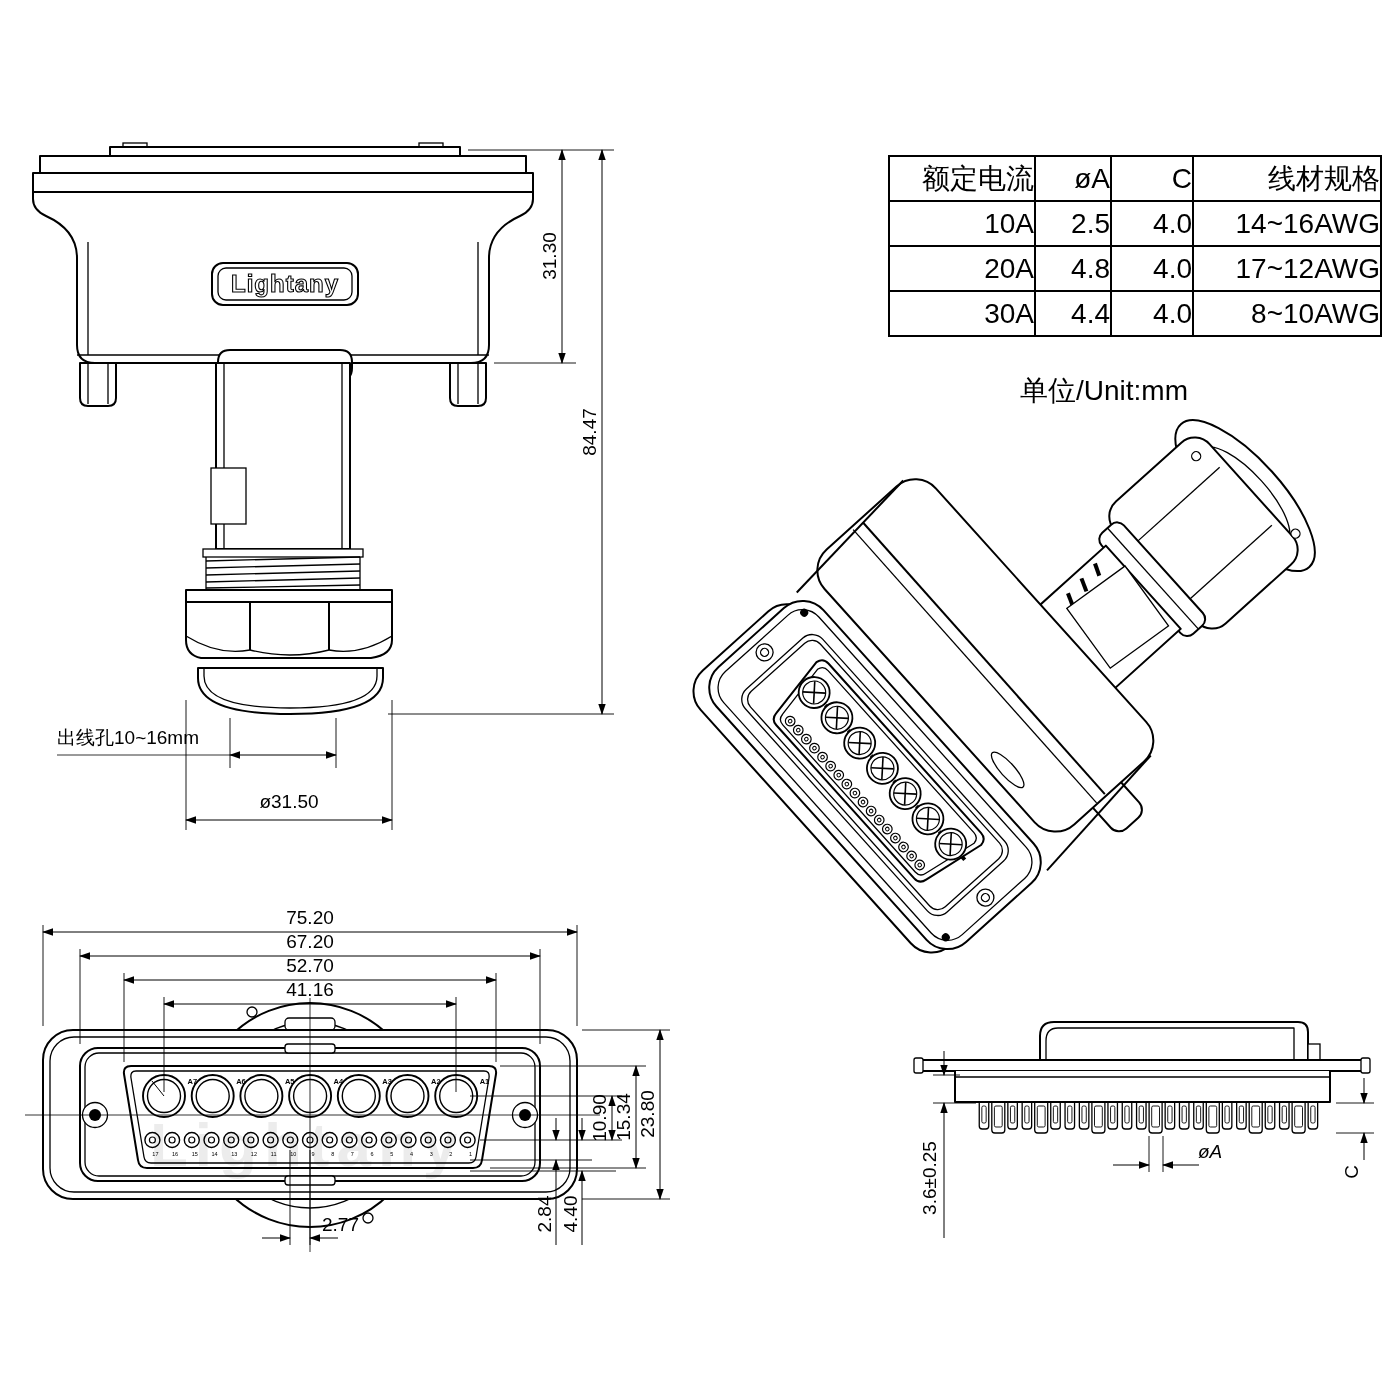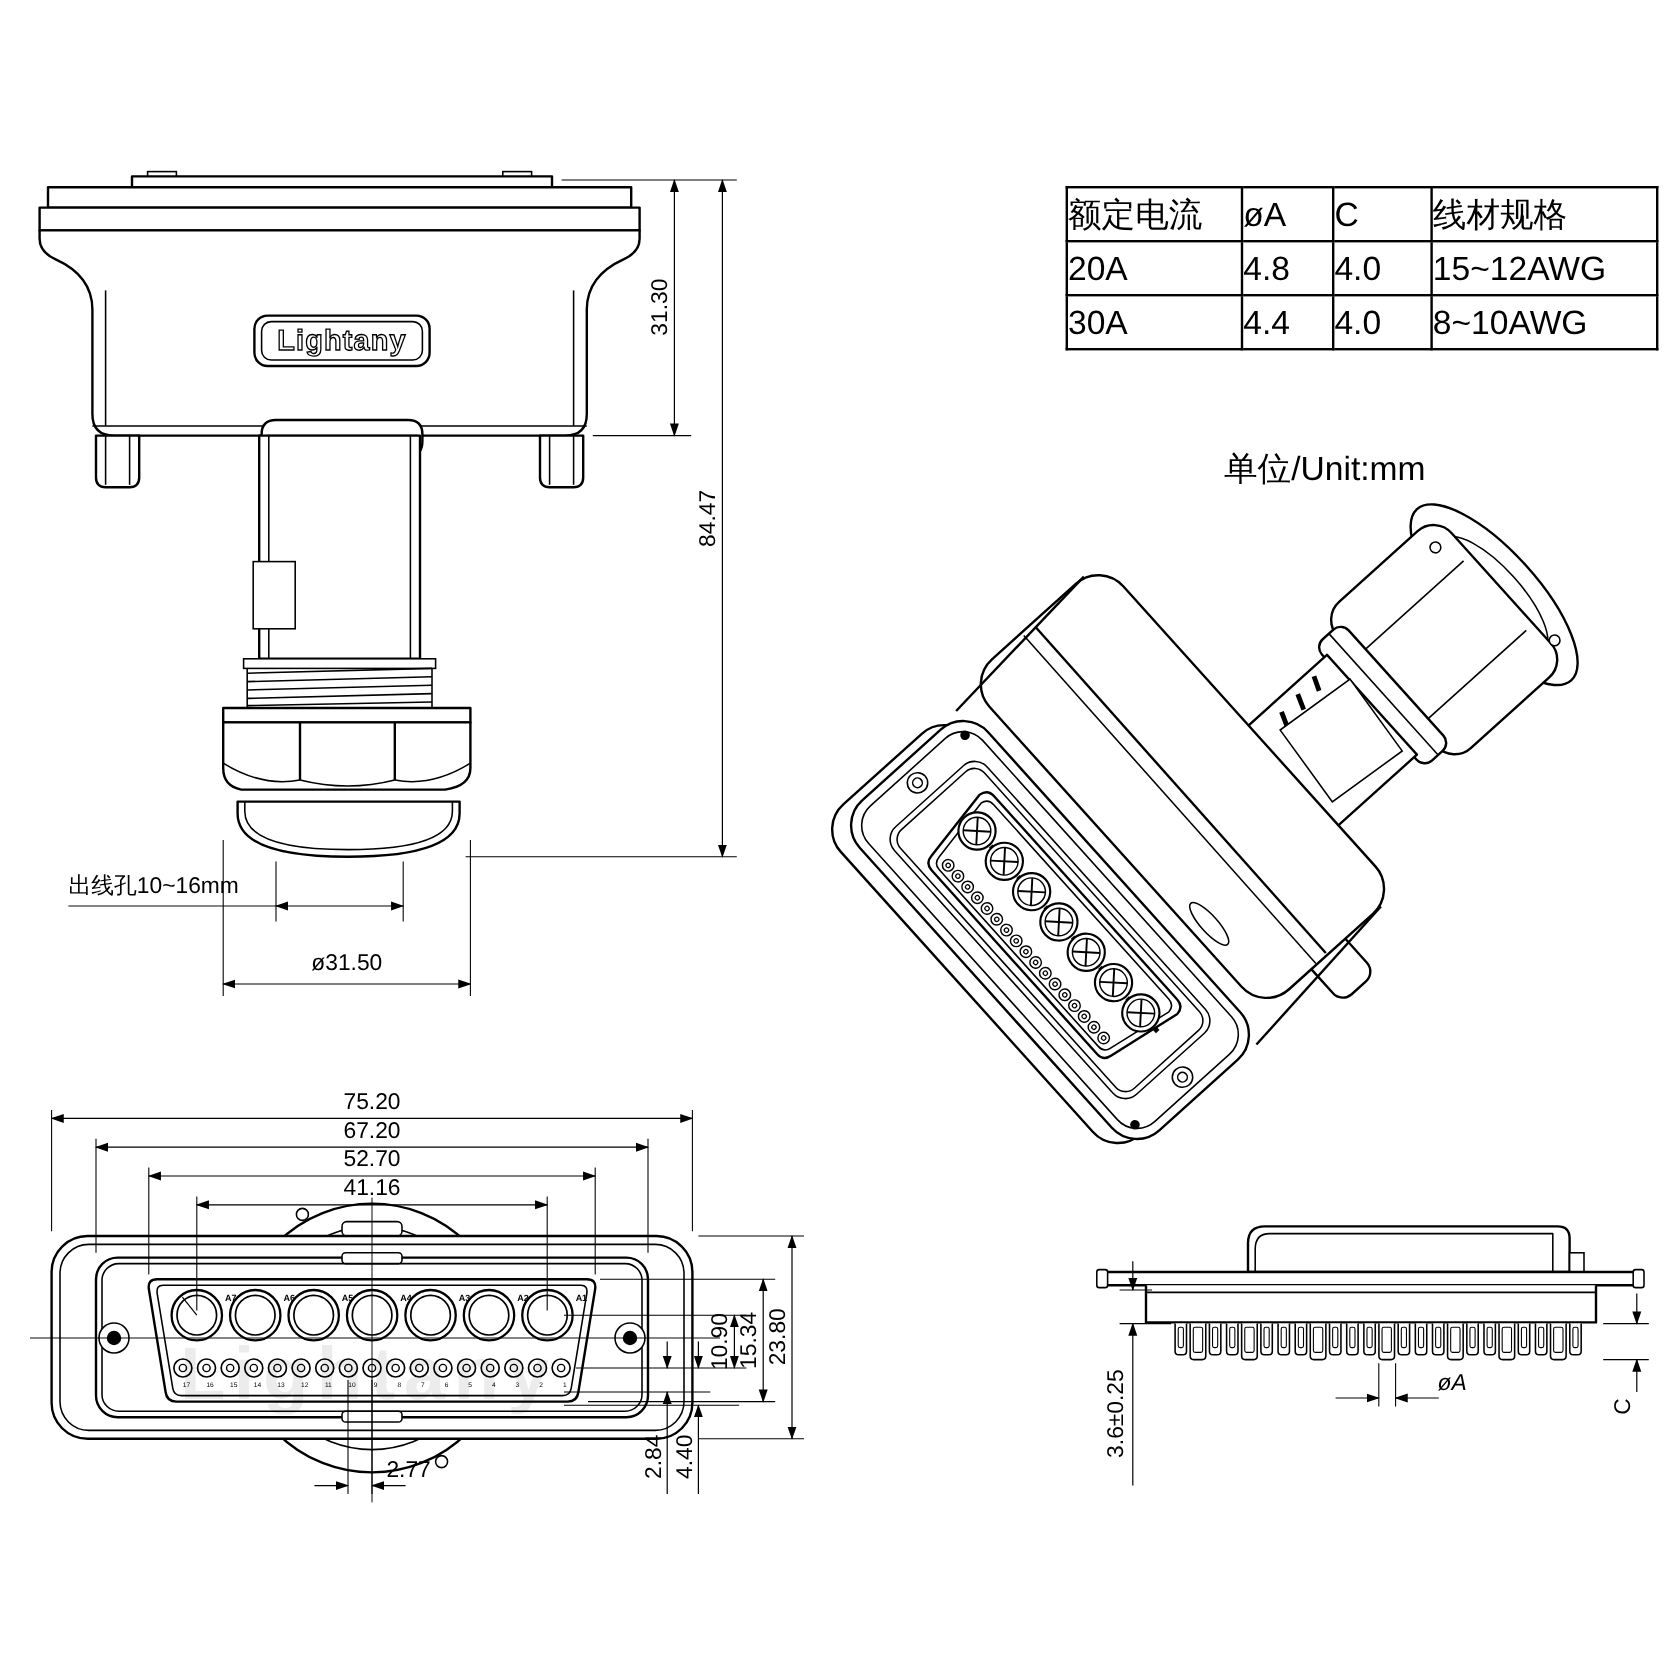--- a/index.html
+++ b/index.html
@@ -1,21 +1,21 @@
 <!DOCTYPE html>
 <html><head>
 <meta charset="utf-8">
 <style>
   html,body{margin:0;padding:0;background:#fff;}
   .canvas{position:relative;width:1400px;height:1400px;background:#fff;
           font-family:"Liberation Sans",sans-serif;color:#000;overflow:hidden;}
   .canvas > svg{position:absolute;left:0;top:0;}
   
   .spec-table{position:absolute;left:888px;top:155px;border-collapse:collapse;table-layout:fixed;}
-  .spec-table td{border:2.4px solid #000;text-align:left;vertical-align:middle;
+  .spec-table td{border:2.4px solid #000;text-align:right;vertical-align:middle;
                  font-size:28px;font-weight:400;padding:0;height:43px;line-height:43px;margin-top:24px;}
   .col-a{width:144px}.col-b{width:74px}.col-c{width:80px}.col-d{width:186px}
   .unit-note{position:absolute;left:1020px;top:372px;width:352px;
              font-size:28px;}
   
   .ol  {fill:#fff;stroke:#000;stroke-width:2;stroke-linejoin:round;}
   .ol1 {fill:none;stroke:#000;stroke-width:2;stroke-linejoin:round;}
   .ol2 {fill:none;stroke:#000;stroke-width:1.3;stroke-linejoin:round;}
   .olw {fill:#fff;stroke:#000;stroke-width:1.3;}
   .thin{fill:none;stroke:#000;stroke-width:0.8;}
@@ -474,24 +474,30 @@
 
 <table class="spec-table">
   <tbody>
     <tr>
       <td class="col-a">额定电流</td>
       <td class="col-b">øA</td>
       <td class="col-c">C</td>
       <td class="col-d">线材规格</td>
     </tr>
     <tr>
+      <td>10A</td>
+      <td>2.5</td>
+      <td>4.0</td>
+      <td>14~16AWG</td>
+    </tr>
+    <tr>
       <td>20A</td>
       <td>4.8</td>
       <td>4.0</td>
-      <td>15~12AWG</td>
+      <td>17~12AWG</td>
     </tr>
     <tr>
       <td>30A</td>
       <td>4.4</td>
       <td>4.0</td>
       <td>8~10AWG</td>
     </tr>
   </tbody>
 </table>
 <div class="unit-note">单位/Unit:mm</div>

